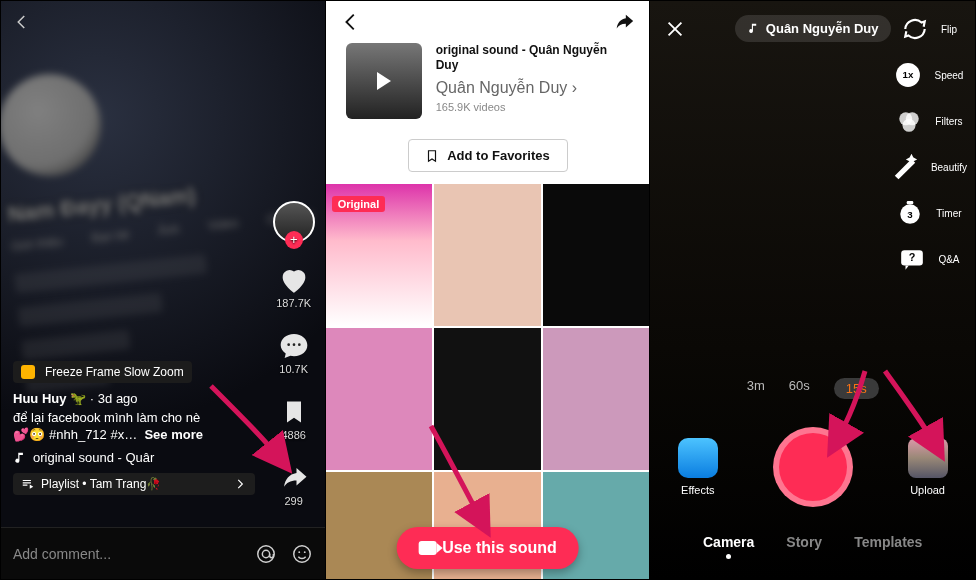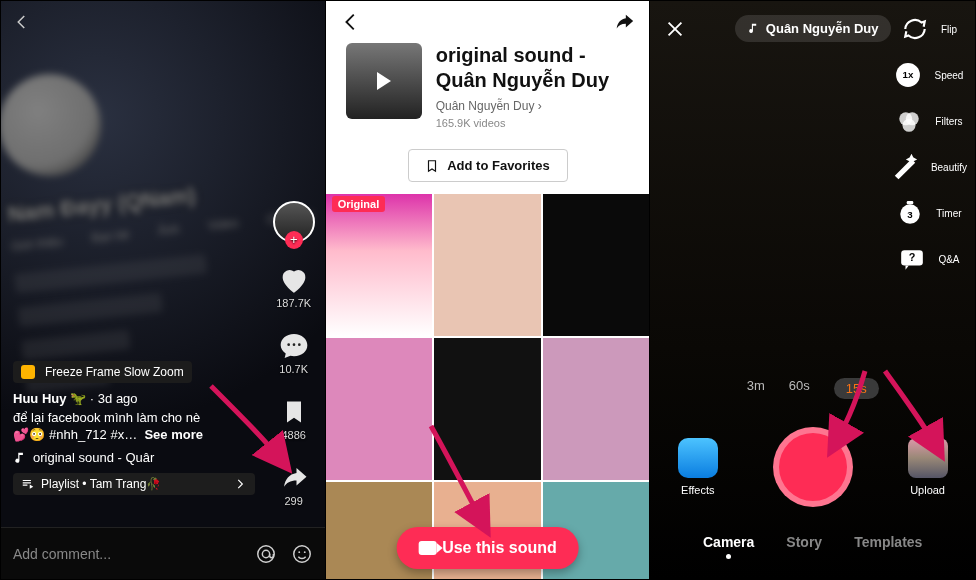--- a/index.html
+++ b/index.html
@@ -56,22 +56,22 @@
 
   
   #p2{background:#fff;color:#111;}
   #p2 .top{display:flex;justify-content:space-between;padding:10px 14px;}
   #p2 .top svg{width:22px;height:22px;stroke:#111;fill:none;stroke-width:2;}
   #p2 .head{display:flex;gap:14px;padding:0 20px 14px;}
   #p2 .art{width:76px;height:76px;border-radius:6px;background:linear-gradient(#777,#222);position:relative;overflow:hidden;}
   #p2 .art .play{position:absolute;inset:0;display:flex;align-items:center;justify-content:center;}
   #p2 .art .play div{width:0;height:0;border-left:14px solid #fff;border-top:9px solid transparent;border-bottom:9px solid transparent;}
   #p2 .meta{flex:1;}
-  #p2 .title{font-size:20px;font-weight:700;line-height:1.25;margin-bottom:6px;}
-  #p2 .artist{font-size:12px;color:#666;margin-bottom:4px;}
+  #p2 .title{font-size:12px;font-weight:700;line-height:1.25;margin-bottom:6px;}
+  #p2 .artist{font-size:16px;color:#666;margin-bottom:4px;}
   #p2 .vids{font-size:11px;color:#888;}
   #p2 .fav{margin:6px auto 12px;display:flex;width:160px;justify-content:center;gap:8px;align-items:center;border:1px solid #ccc;border-radius:4px;padding:8px 0;font-size:13px;font-weight:600;}
   #p2 .grid{display:grid;grid-template-columns:repeat(3,1fr);gap:2px;}
   #p2 .cell{aspect-ratio:.75;background:#555;}
   #p2 .c1{background:linear-gradient(#d3a,#fbc 40%,#fff);} 
   #p2 .c2{background:#e9c5b3;}
   #p2 .c3{background:#0a0a0a;}
   #p2 .c4{background:#d8b;}
   #p2 .c5{background:#111;}
   #p2 .c6{background:#c9b;}

